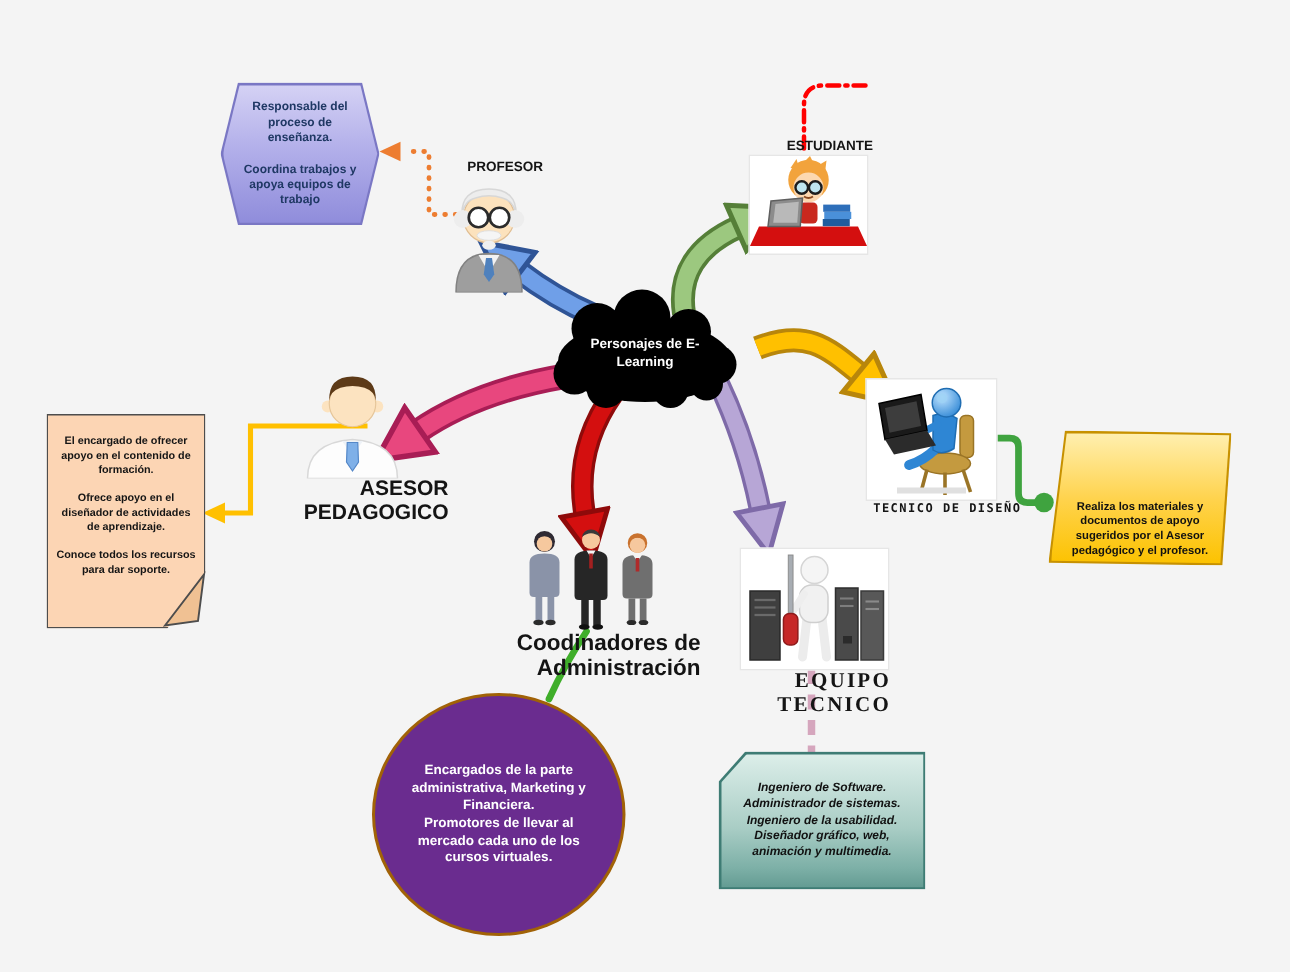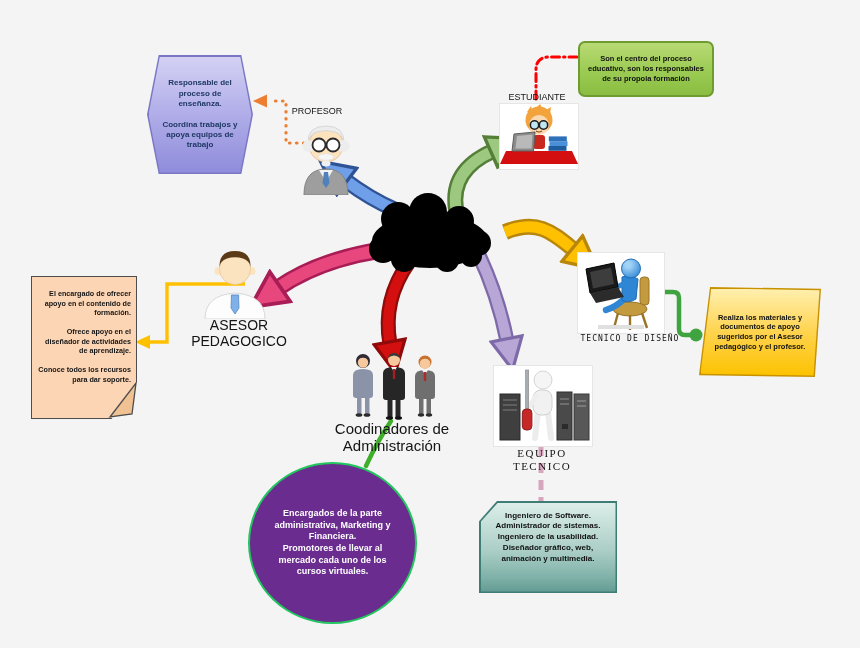--- a/index.html
+++ b/index.html
@@ -1,62 +1,62 @@
 <!DOCTYPE html>
 <html><head>
 <meta charset="utf-8">
 <style>
   html,body{margin:0;padding:0;}
   #stage{position:relative;width:860px;height:648px;background:#f4f4f4;
          font-family:"Liberation Sans",sans-serif;overflow:hidden;}
   .layer{position:absolute;left:0;top:0;}
   .abs{position:absolute;}
-  .lbl{position:absolute;font-weight:normal;color:#141414;text-align:center;line-height:1.15;font-size:9px;}
+  .lbl{position:absolute;font-weight:bold;color:#141414;text-align:right;line-height:1.15;font-size:9px;}
   .lbl-mono{font-family:"DejaVu Sans Mono",monospace;font-size:8px;letter-spacing:1px;}
-  .lbl-serif{font-family:"Liberation Serif",serif;font-size:11px;letter-spacing:1.5px;}
+  .lbl-serif{font-family:"Liberation Serif",serif;font-size:14px;letter-spacing:1.5px;}
   .note-text{white-space:pre-line;font-weight:bold;}
   .imgbox{position:absolute;background:#ffffff;border:1px solid #e6e6e6;}
   
-  .hex-outer{position:absolute;left:147px;top:55px;width:106px;height:119px;background:#7a77c4;
+  .hex-outer{position:absolute;left:147px;top:55px;width:106px;height:95px;background:#7a77c4;
              clip-path:polygon(11% 0,89% 0,100% 50%,89% 100%,11% 100%,0 50%);}
   .hex-inner{position:absolute;left:1.5px;top:1.5px;right:1.5px;bottom:1.5px;
              background:linear-gradient(180deg,#d4d1f4 0%,#b3b0ea 45%,#8f8cdb 100%);
              clip-path:polygon(11% 0,89% 0,100% 50%,89% 100%,11% 100%,0 50%);
              display:flex;align-items:center;justify-content:center;}
   .hex-inner .note-text{font-size:8px;color:#1f3864;text-align:center;padding:4px 12px;line-height:1.3;}
   
   .green-note{position:absolute;left:578px;top:41px;width:132px;height:52px;border-radius:7px;
               background:linear-gradient(180deg,#b8da74 0%,#9bcb53 55%,#8abd41 100%);
               border:2px solid #6f9c31;display:flex;align-items:center;justify-content:center;}
   .green-note .note-text{font-size:7.5px;color:#111;text-align:center;line-height:1.3;padding:2px 6px;}
   
   .peach-note{position:absolute;left:31px;top:276px;width:104px;height:141px;background:#fcd5b4;
               border:1.5px solid #4d4d4d;
               clip-path:polygon(0 0,100% 0,100% 74%,76% 100%,0 100%);}
-  .peach-note .note-text{font-size:7.2px;color:#151515;text-align:right;line-height:1.32;padding:12px 5px;}
+  .peach-note .note-text{font-size:7.2px;color:#151515;text-align:center;line-height:1.32;padding:12px 5px;}
   
   .gold-outer{position:absolute;left:699px;top:287px;width:122px;height:90px;background:#c79100;
               clip-path:polygon(9% 0,100% 2%,95% 100%,0 98%);}
   .gold-inner{position:absolute;left:1.5px;top:1.5px;right:1.5px;bottom:1.5px;
               background:linear-gradient(180deg,#ffeFAF 0%,#ffd34d 50%,#fcc200 100%);
               clip-path:polygon(9% 0,100% 2%,95% 100%,0 98%);
-              display:flex;align-items:center;justify-content:center;}
+              display:flex;align-items:flex-end;justify-content:center;}
   .gold-inner .note-text{font-size:7.5px;color:#111;text-align:center;line-height:1.3;padding:4px 10px;}
   
   .violet-circle{position:absolute;left:248px;top:462px;width:165px;height:158px;border-radius:50%;
-                 background:#6a2c8f;border:2px solid #22c55e;
+                 background:#6a2c8f;border:2px solid #a16207;
                  display:flex;align-items:center;justify-content:center;}
   .violet-circle .note-text{font-size:9px;color:#ffffff;text-align:center;line-height:1.3;padding:20px 18px;}
   
   .teal-outer{position:absolute;left:479px;top:501px;width:138px;height:92px;background:#3e7c74;
               clip-path:polygon(0 22%,13% 0,100% 0,100% 100%,0 100%);}
   .teal-inner{position:absolute;left:1.5px;top:1.5px;right:1.5px;bottom:1.5px;
               background:linear-gradient(180deg,#dceee9 0%,#a9cdc5 55%,#7db0a7 85%,#639b92 100%);
               clip-path:polygon(0 22%,13% 0,100% 0,100% 100%,0 100%);
-              display:flex;justify-content:center;}
+              display:flex;align-items:center;justify-content:center;font-style:italic;}
   .teal-inner .note-text{font-size:8px;color:#111;text-align:center;line-height:1.35;padding:8px 6px;}
   .cloud-label{position:absolute;left:381px;top:223px;width:98px;text-align:center;color:#ffffff;
                font-size:9px;font-weight:600;line-height:1.35;}
 </style>
 </head>
 <body>
 
 <div id="stage">
 
   <svg class="layer" width="860" height="648" viewBox="0 0 860 648">
@@ -138,32 +138,30 @@
       <polygon points="135,342 150,335 150,349" fill="#ffc000"></polygon>
     </g>
     <g>
       <path d="M 391 421 Q 377 442 366 466" fill="none" stroke="#3fae2a" stroke-width="4.5" stroke-linecap="round"></path>
     </g>
     <g>
       <path d="M 541 446 L 541 503" fill="none" stroke="#d5a6bd" stroke-width="5" stroke-dasharray="10 7"></path>
     </g>
   </svg>
 
+  <div class="cloud-label">Personajes de E-Learning</div>
 
   <div class="hex-outer">
     <div class="hex-inner">
         <div class="note-text">Responsable del proceso de enseñanza.
 
 Coordina trabajos y apoya equipos de trabajo</div>
       </div>
   </div>
 
-  <div class="green-note">
-    <div class="note-text">Son el centro del proceso educativo, son los responsables de su propoia formación</div>
-  </div>
 
   <div class="peach-note">
     <div class="note-text">El encargado de ofrecer apoyo en el contenido de formación.
 
 Ofrece apoyo en el diseñador de actividades de aprendizaje.
 
 Conoce todos los recursos para dar soporte.</div>
   </div>
   <svg class="abs" style="left:104px;top:377px" width="36" height="42">
     <polygon points="6,40 32,6 28,37" fill="#f0c193" stroke="#4d4d4d" stroke-width="1.3"></polygon>

